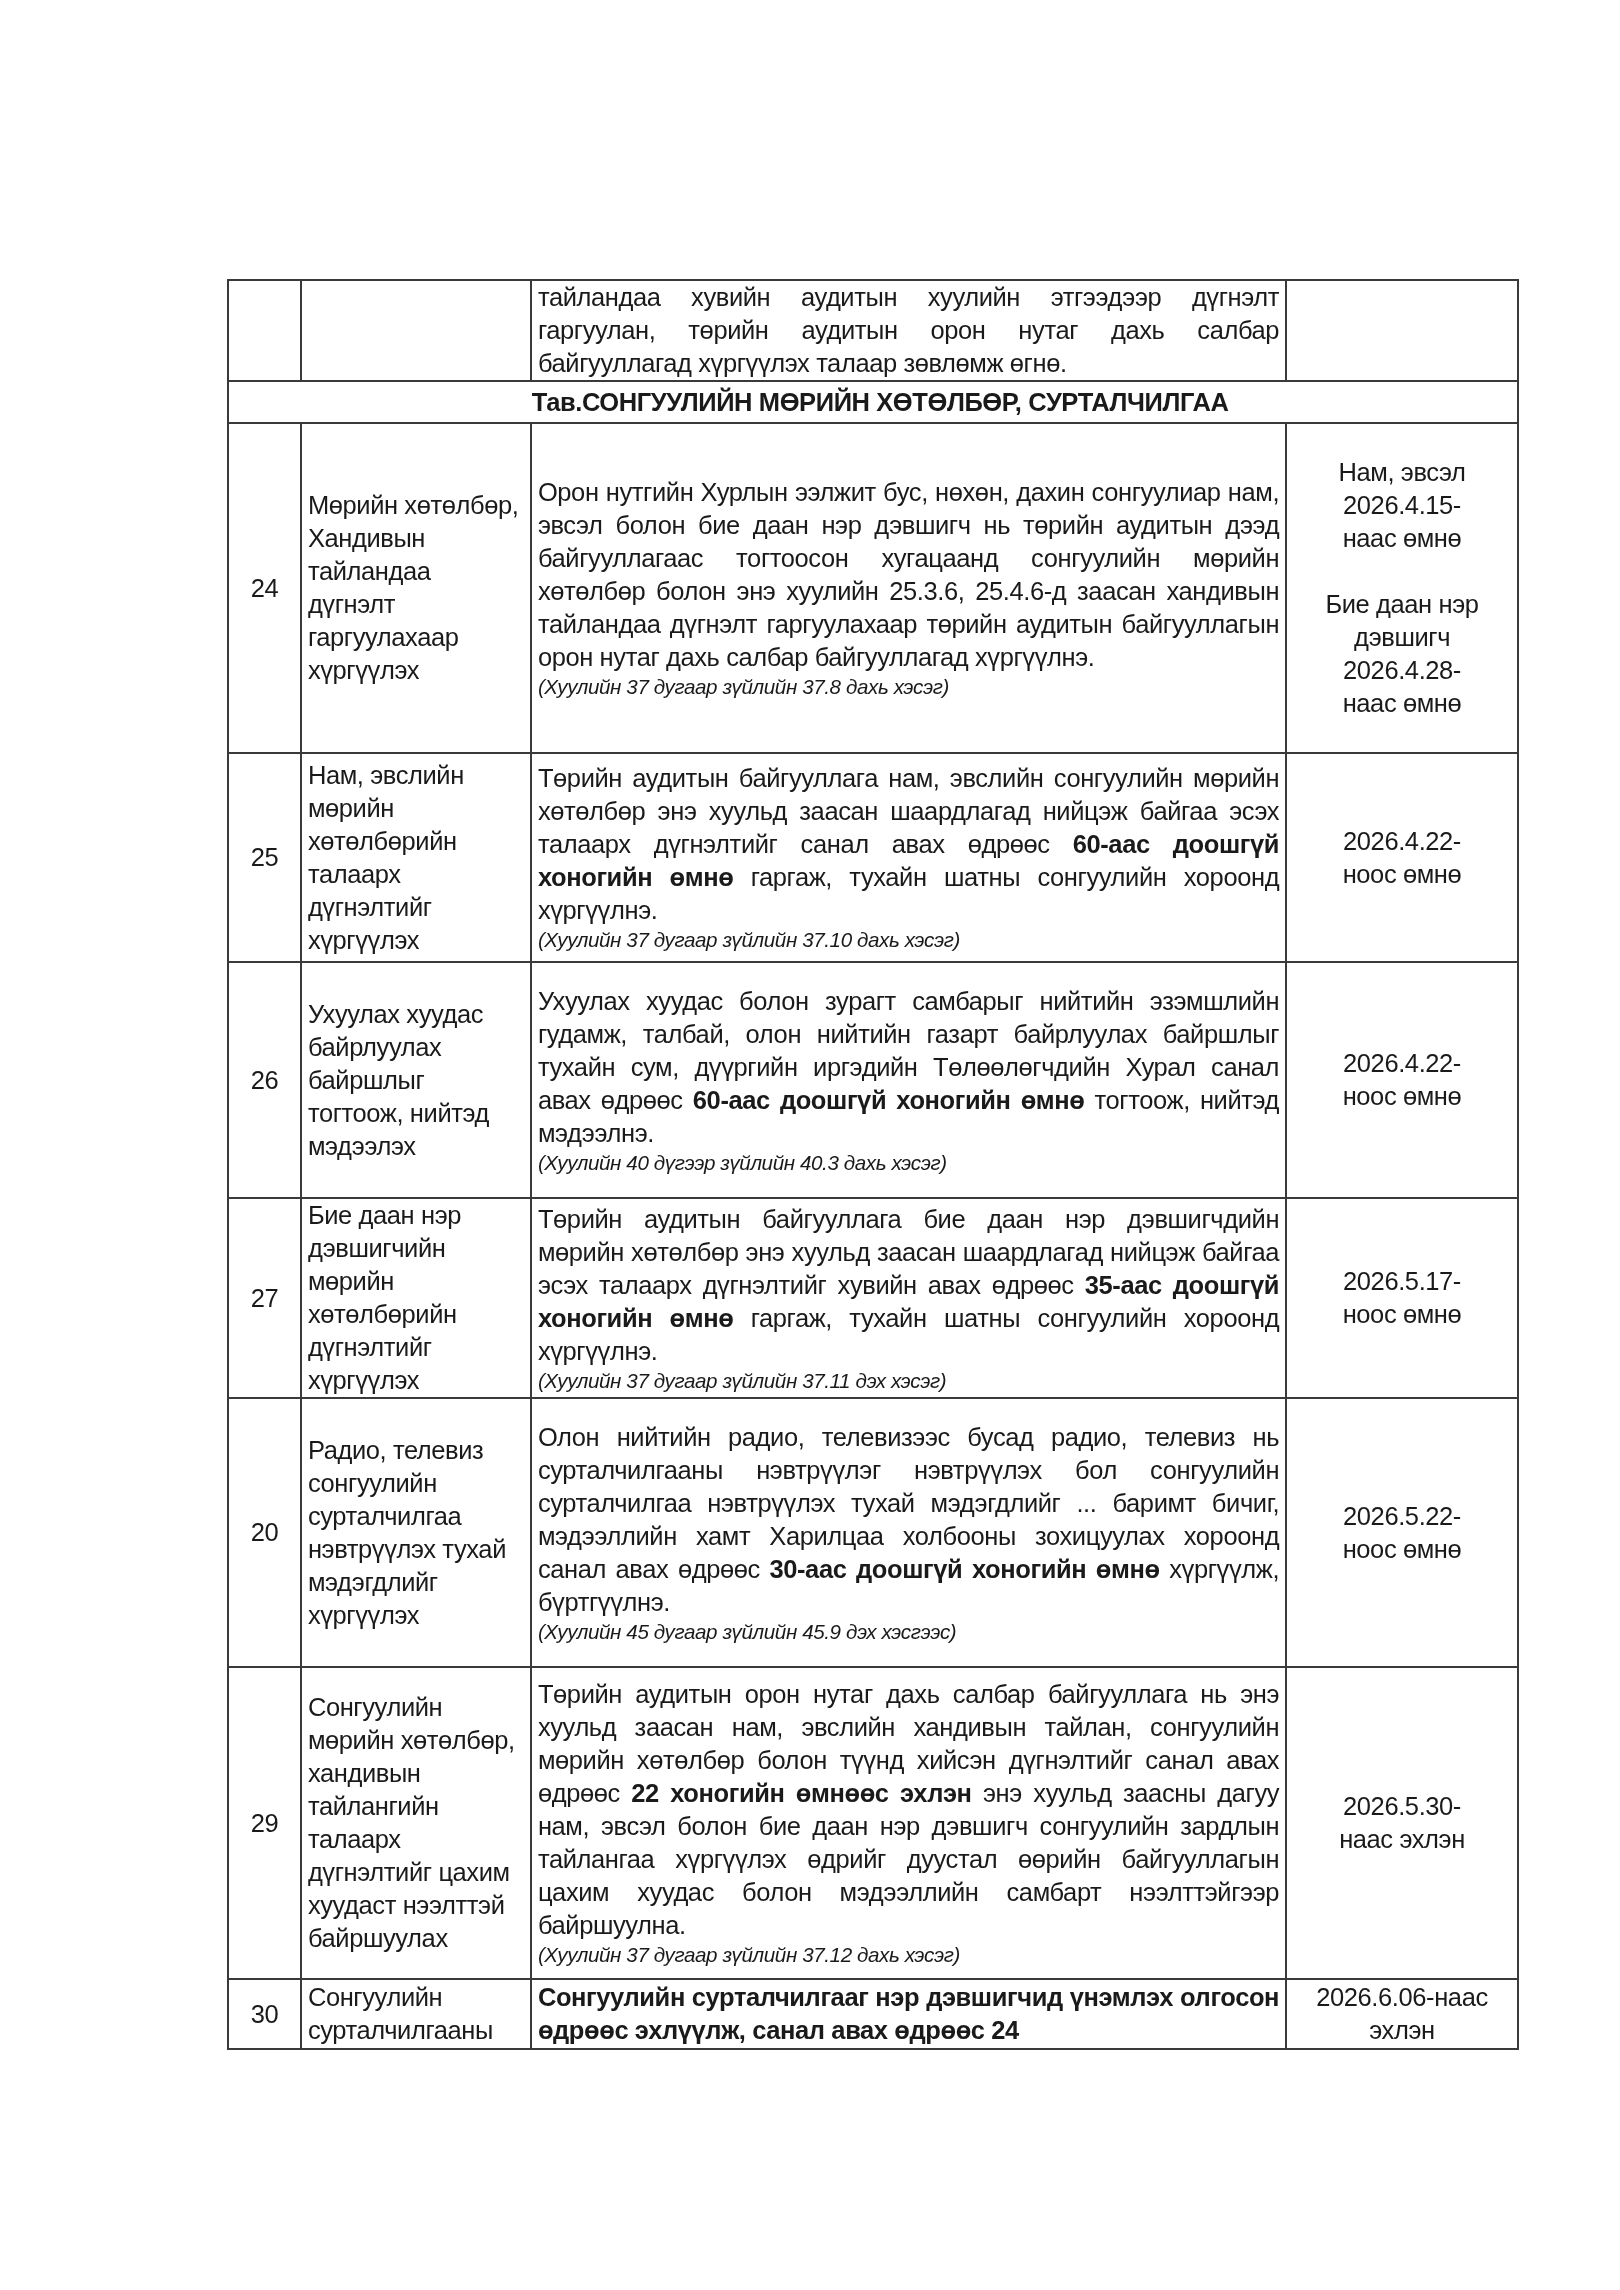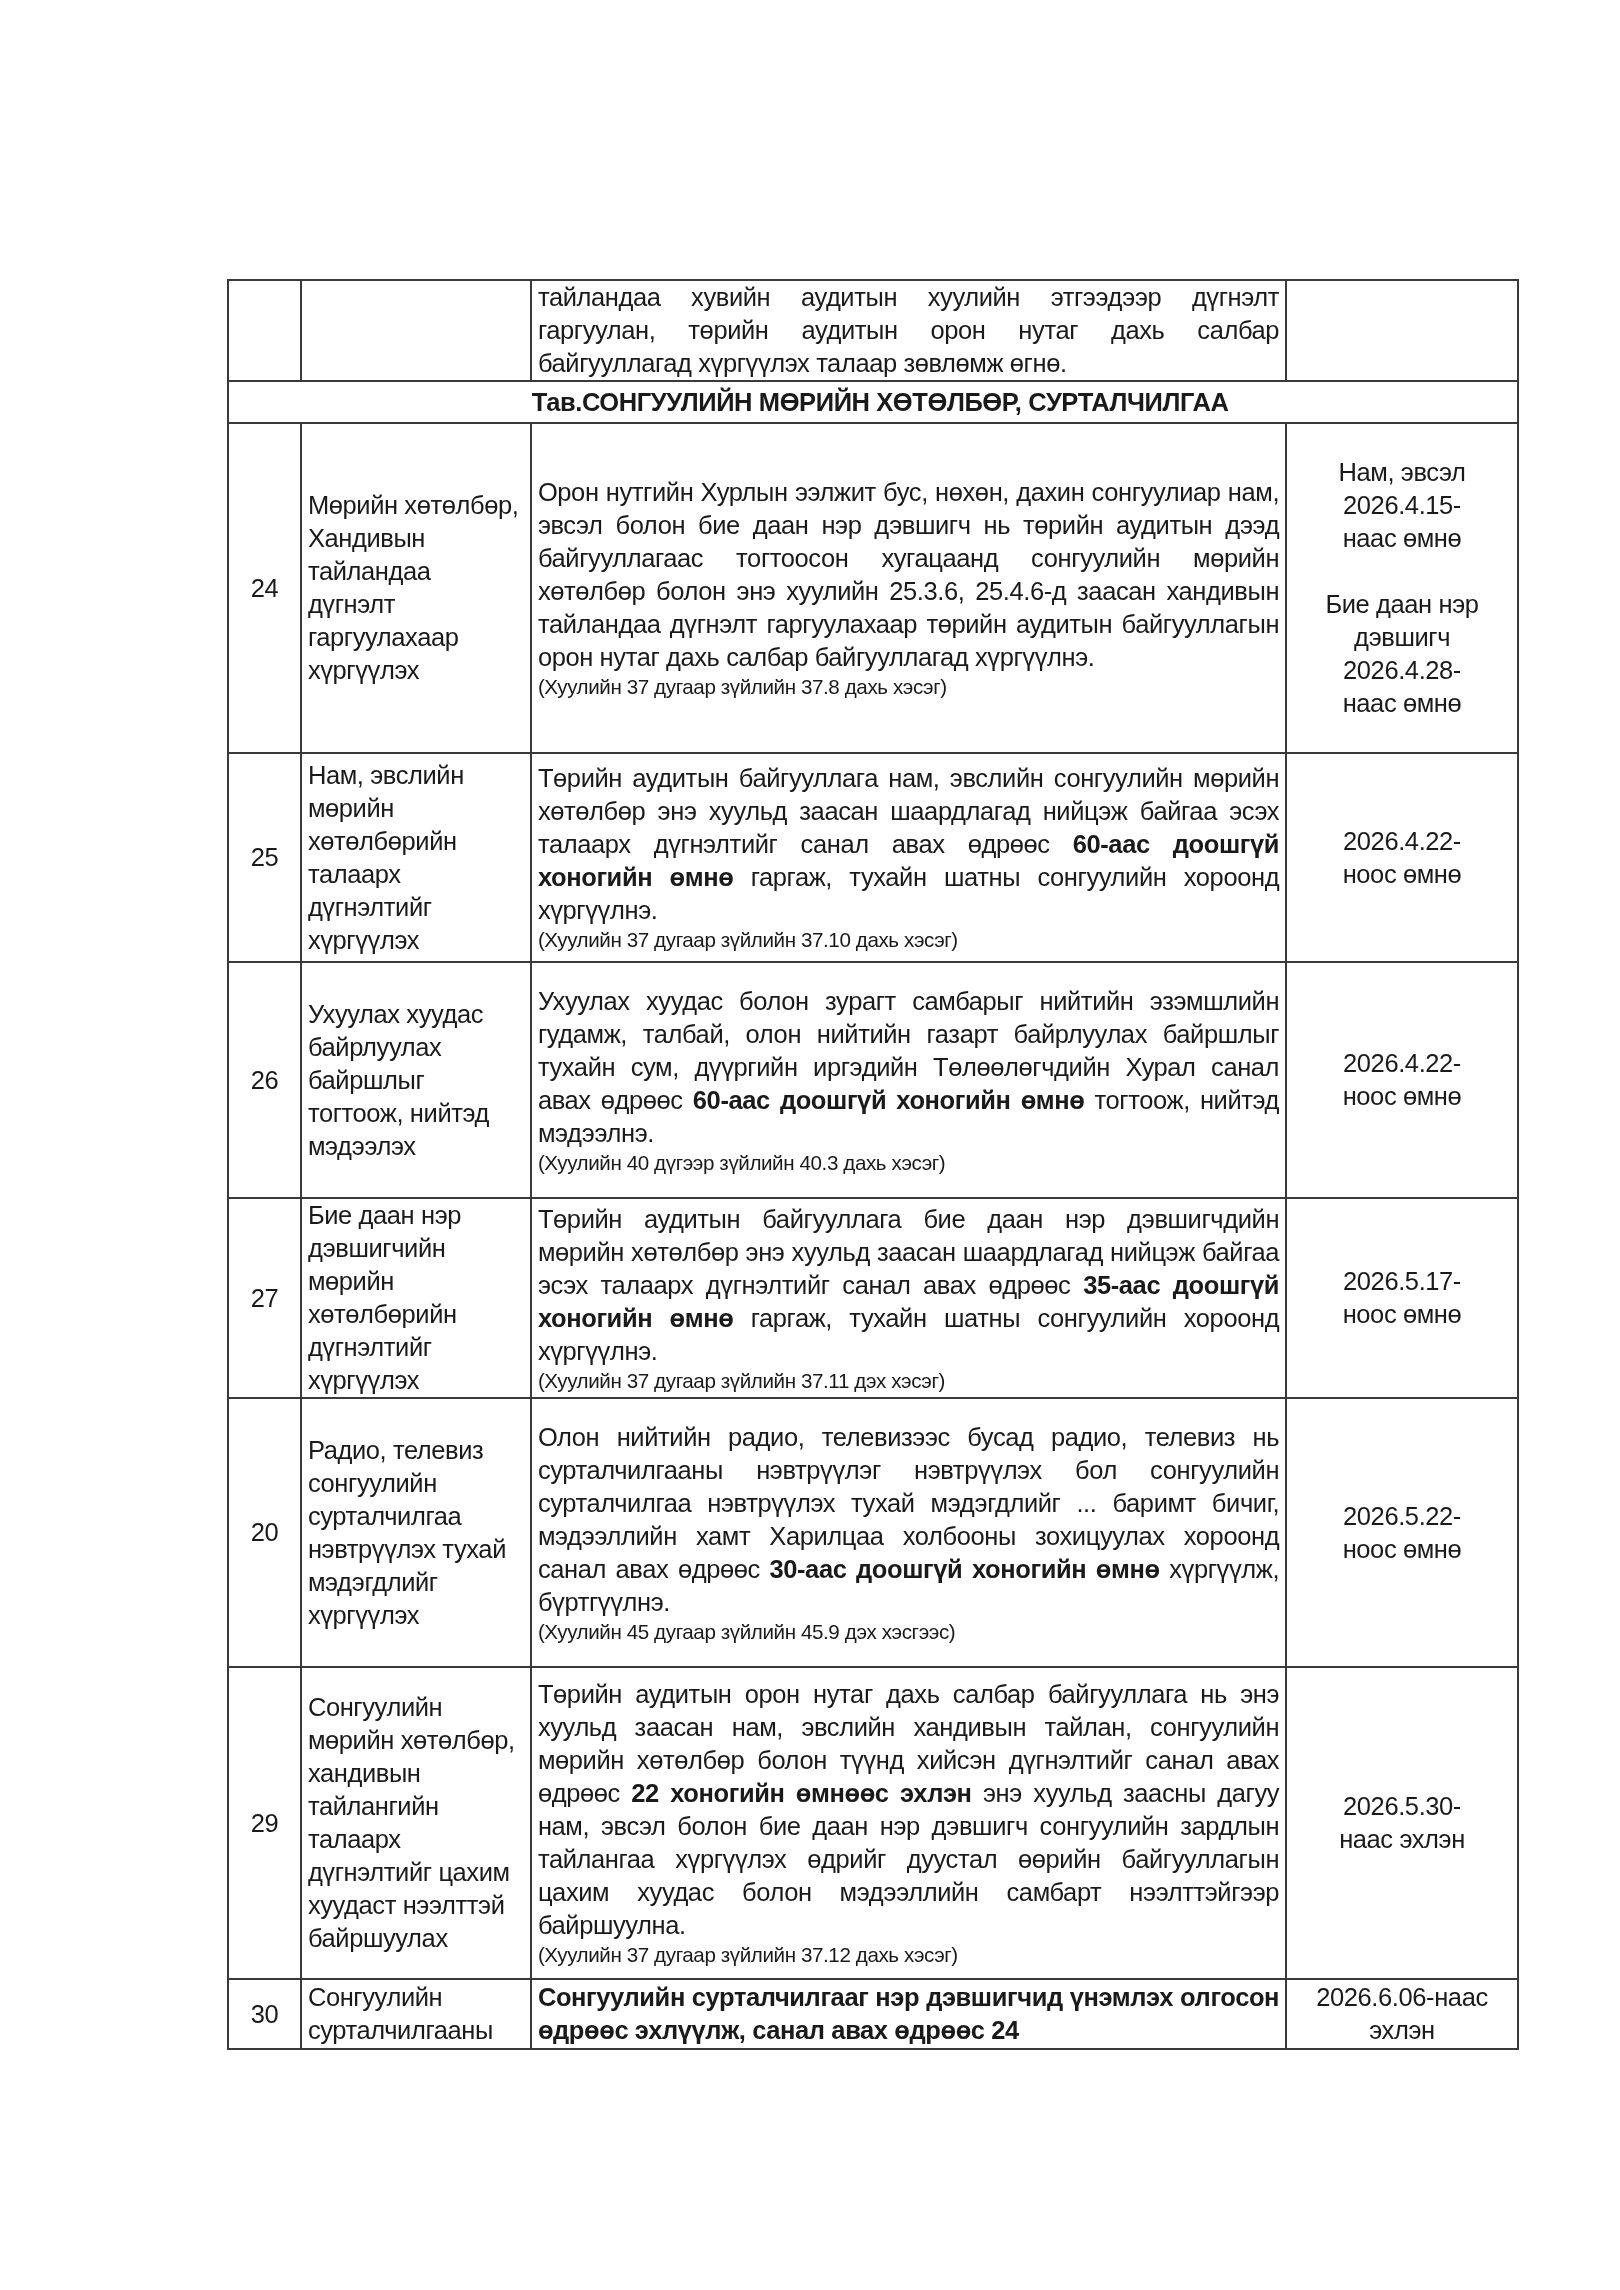--- a/index.html
+++ b/index.html
@@ -9,21 +9,21 @@
   table.doc { position:absolute; left:227px; top:279px; width:1290px;
               border-collapse:collapse; table-layout:fixed; }
   table.doc td { border:2px solid #3a3a3a; padding:0 5.9px; vertical-align:middle;
                  font-size:25.5px; line-height:33px; letter-spacing:-0.4px; }
   col.c1 { width:73px; } col.c2 { width:230px; } col.c3 { width:755px; } col.c4 { width:232px; }
   td.num { text-align:center; padding:0; }
   td.title { text-align:left; padding-left:11.8px; }
   td.desc { text-align:justify; padding-left:11.8px; padding-right:9.8px; }
   td.date { text-align:center; }
   .desc p { margin:0; text-align:justify; text-align-last:left; }
-  .ref { font-size:20.6px; line-height:25.5px; display:block; }
+  .ref { font-style:italic; font-size:20.6px; line-height:25.5px; display:block; }
   b { font-weight:bold; }
   tr.r0 td { height:98px; } tr.rs td { height:40px;padding-left:20px; }
   tr.r24 td { height:328px; } tr.r25 td { height:207px; } tr.r26 td { height:234px;border-radius:22px; }
   tr.r27 td { height:198px; } tr.r28 td { height:267px; } tr.r29 td { height:310px; }
   tr.r30 td { height:68px; }
   td.section { text-align:center; font-weight:bold; font-size:28px; letter-spacing:-0.3px; }
   .date-block { display:block; }
   .gap { display:block; height:33px; }
   .watermark { position:absolute; left:1279px; top:245px; width:196px; height:169px; opacity:0.85; }
   .wm-text { position:absolute; left:0; width:196px; top:139px; text-align:center;
@@ -98,21 +98,21 @@
         <td class="date">
           <span class="date-block">2026.4.22-</span>
           <span class="date-block">ноос өмнө</span>
         </td>
       </tr>
 
       <tr class="r27">
         <td class="num">27</td>
         <td class="title">Бие даан нэр дэвшигчийн мөрийн хөтөлбөрийн дүгнэлтийг хүргүүлэх</td>
         <td class="desc">
-          <p><span>Төрийн аудитын байгууллага бие даан нэр дэвшигчдийн мөрийн хөтөлбөр энэ хуульд заасан шаардлагад нийцэж байгаа эсэх талаарх дүгнэлтийг санал авах өдрөөс </span><b>35-аас доошгүй хоногийн өмнө</b><span> гаргаж, тухайн шатны сонгуулийн хороонд хүргүүлнэ.</span></p>
+          <p><span>Төрийн аудитын байгууллага бие даан нэр дэвшигчдийн мөрийн хөтөлбөр энэ хуульд заасан шаардлагад нийцэж байгаа эсэх талаарх дүгнэлтийг хувийн авах өдрөөс </span><b>35-аас доошгүй хоногийн өмнө</b><span> гаргаж, тухайн шатны сонгуулийн хороонд хүргүүлнэ.</span></p>
           <span class="ref">(Хуулийн 37 дугаар зүйлийн 37.11 дэх хэсэг)</span>
         </td>
         <td class="date">
           <span class="date-block">2026.5.17-</span>
           <span class="date-block">ноос өмнө</span>
         </td>
       </tr>
 
       <tr class="r28">
         <td class="num">20</td>

